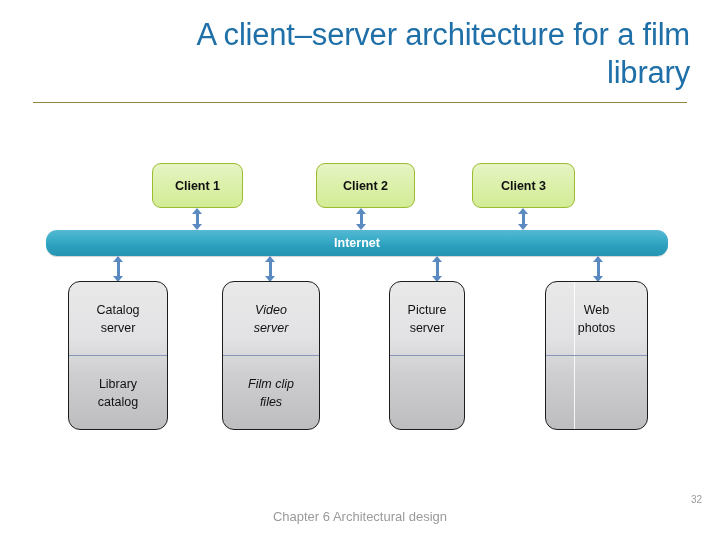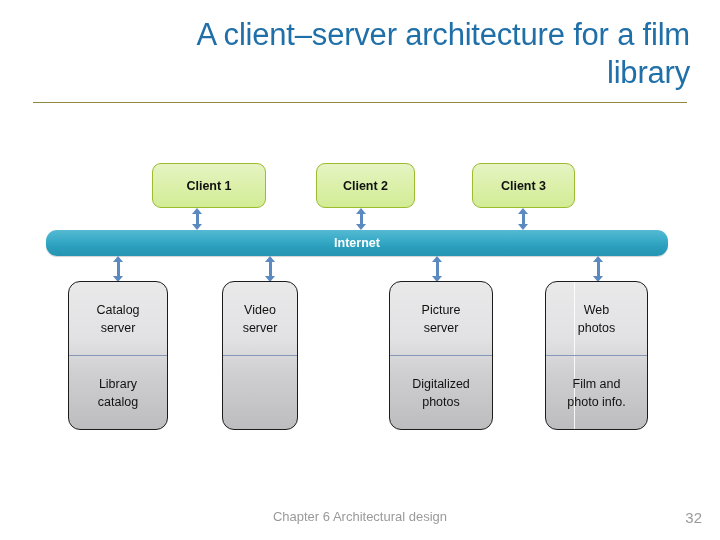--- a/index.html
+++ b/index.html
@@ -141,34 +141,34 @@
     left: 0;
     top: 509px;
     width: 720px;
     text-align: center;
     color: #9a9a9a;
     font-size: 13px;
   }
   #footer-page {
     position: absolute;
     right: 18px;
-    top: 509px;
+    top: 494px;
     color: #9a9a9a;
-    font-size: 15px;
+    font-size: 10px;
   }
 </style>
 </head>
 <body>
 
 <div id="slide-title">A client–server architecture for a film
 library</div>
 
 <div id="title-rule"></div>
 
-<div class="client-box" style="left:152px; top:163px; width:114px; height:45px;">
+<div class="client-box" style="left:152px; top:163px; width:91px; height:45px;">
   <span>Client 1</span>
 </div>
 
 <div class="client-box" style="left:316px; top:163px; width:99px; height:45px;">
   <span>Client 2</span>
 </div>
 
 <div class="client-box" style="left:472px; top:163px; width:103px; height:45px;">
   <span>Client 3</span>
 </div>
@@ -220,38 +220,36 @@
 </div>
 
 <div class="server-box" style="left:68px; top:281px; width:100px; height:149px;padding-left:44px;">
   <div class="server-cell top">Catalog
 server</div>
   <div class="server-divider"></div>
   <div class="server-cell bottom">Library
 catalog</div>
 </div>
 
-<div class="server-box" style="left:222px; top:281px; width:76px; height:149px;">
+<div class="server-box" style="left:222px; top:281px; width:98px; height:149px;font-style:italic;">
   <div class="server-cell top">Video
 server</div>
   <div class="server-divider"></div>
-</div>
-
-<div class="server-box" style="left:389px; top:281px; width:104px; height:149px;">
+  <div class="server-cell bottom">Film clip
+files</div>
+</div>
+
+<div class="server-box" style="left:389px; top:281px; width:76px; height:149px;">
   <div class="server-cell top">Picture
 server</div>
   <div class="server-divider"></div>
-  <div class="server-cell bottom">Digitalized
-photos</div>
 </div>
 
 <div class="server-box" style="left:545px; top:281px; width:103px; height:149px;">
   <div class="server-seam" style="left:28px;"></div>
   <div class="server-cell top">Web
 photos</div>
   <div class="server-divider"></div>
-  <div class="server-cell bottom">Film and
-photo info.</div>
 </div>
 
 <div id="footer-text">Chapter 6 Architectural design</div>
 
 <div id="footer-page">32</div>
 
 </body></html>

